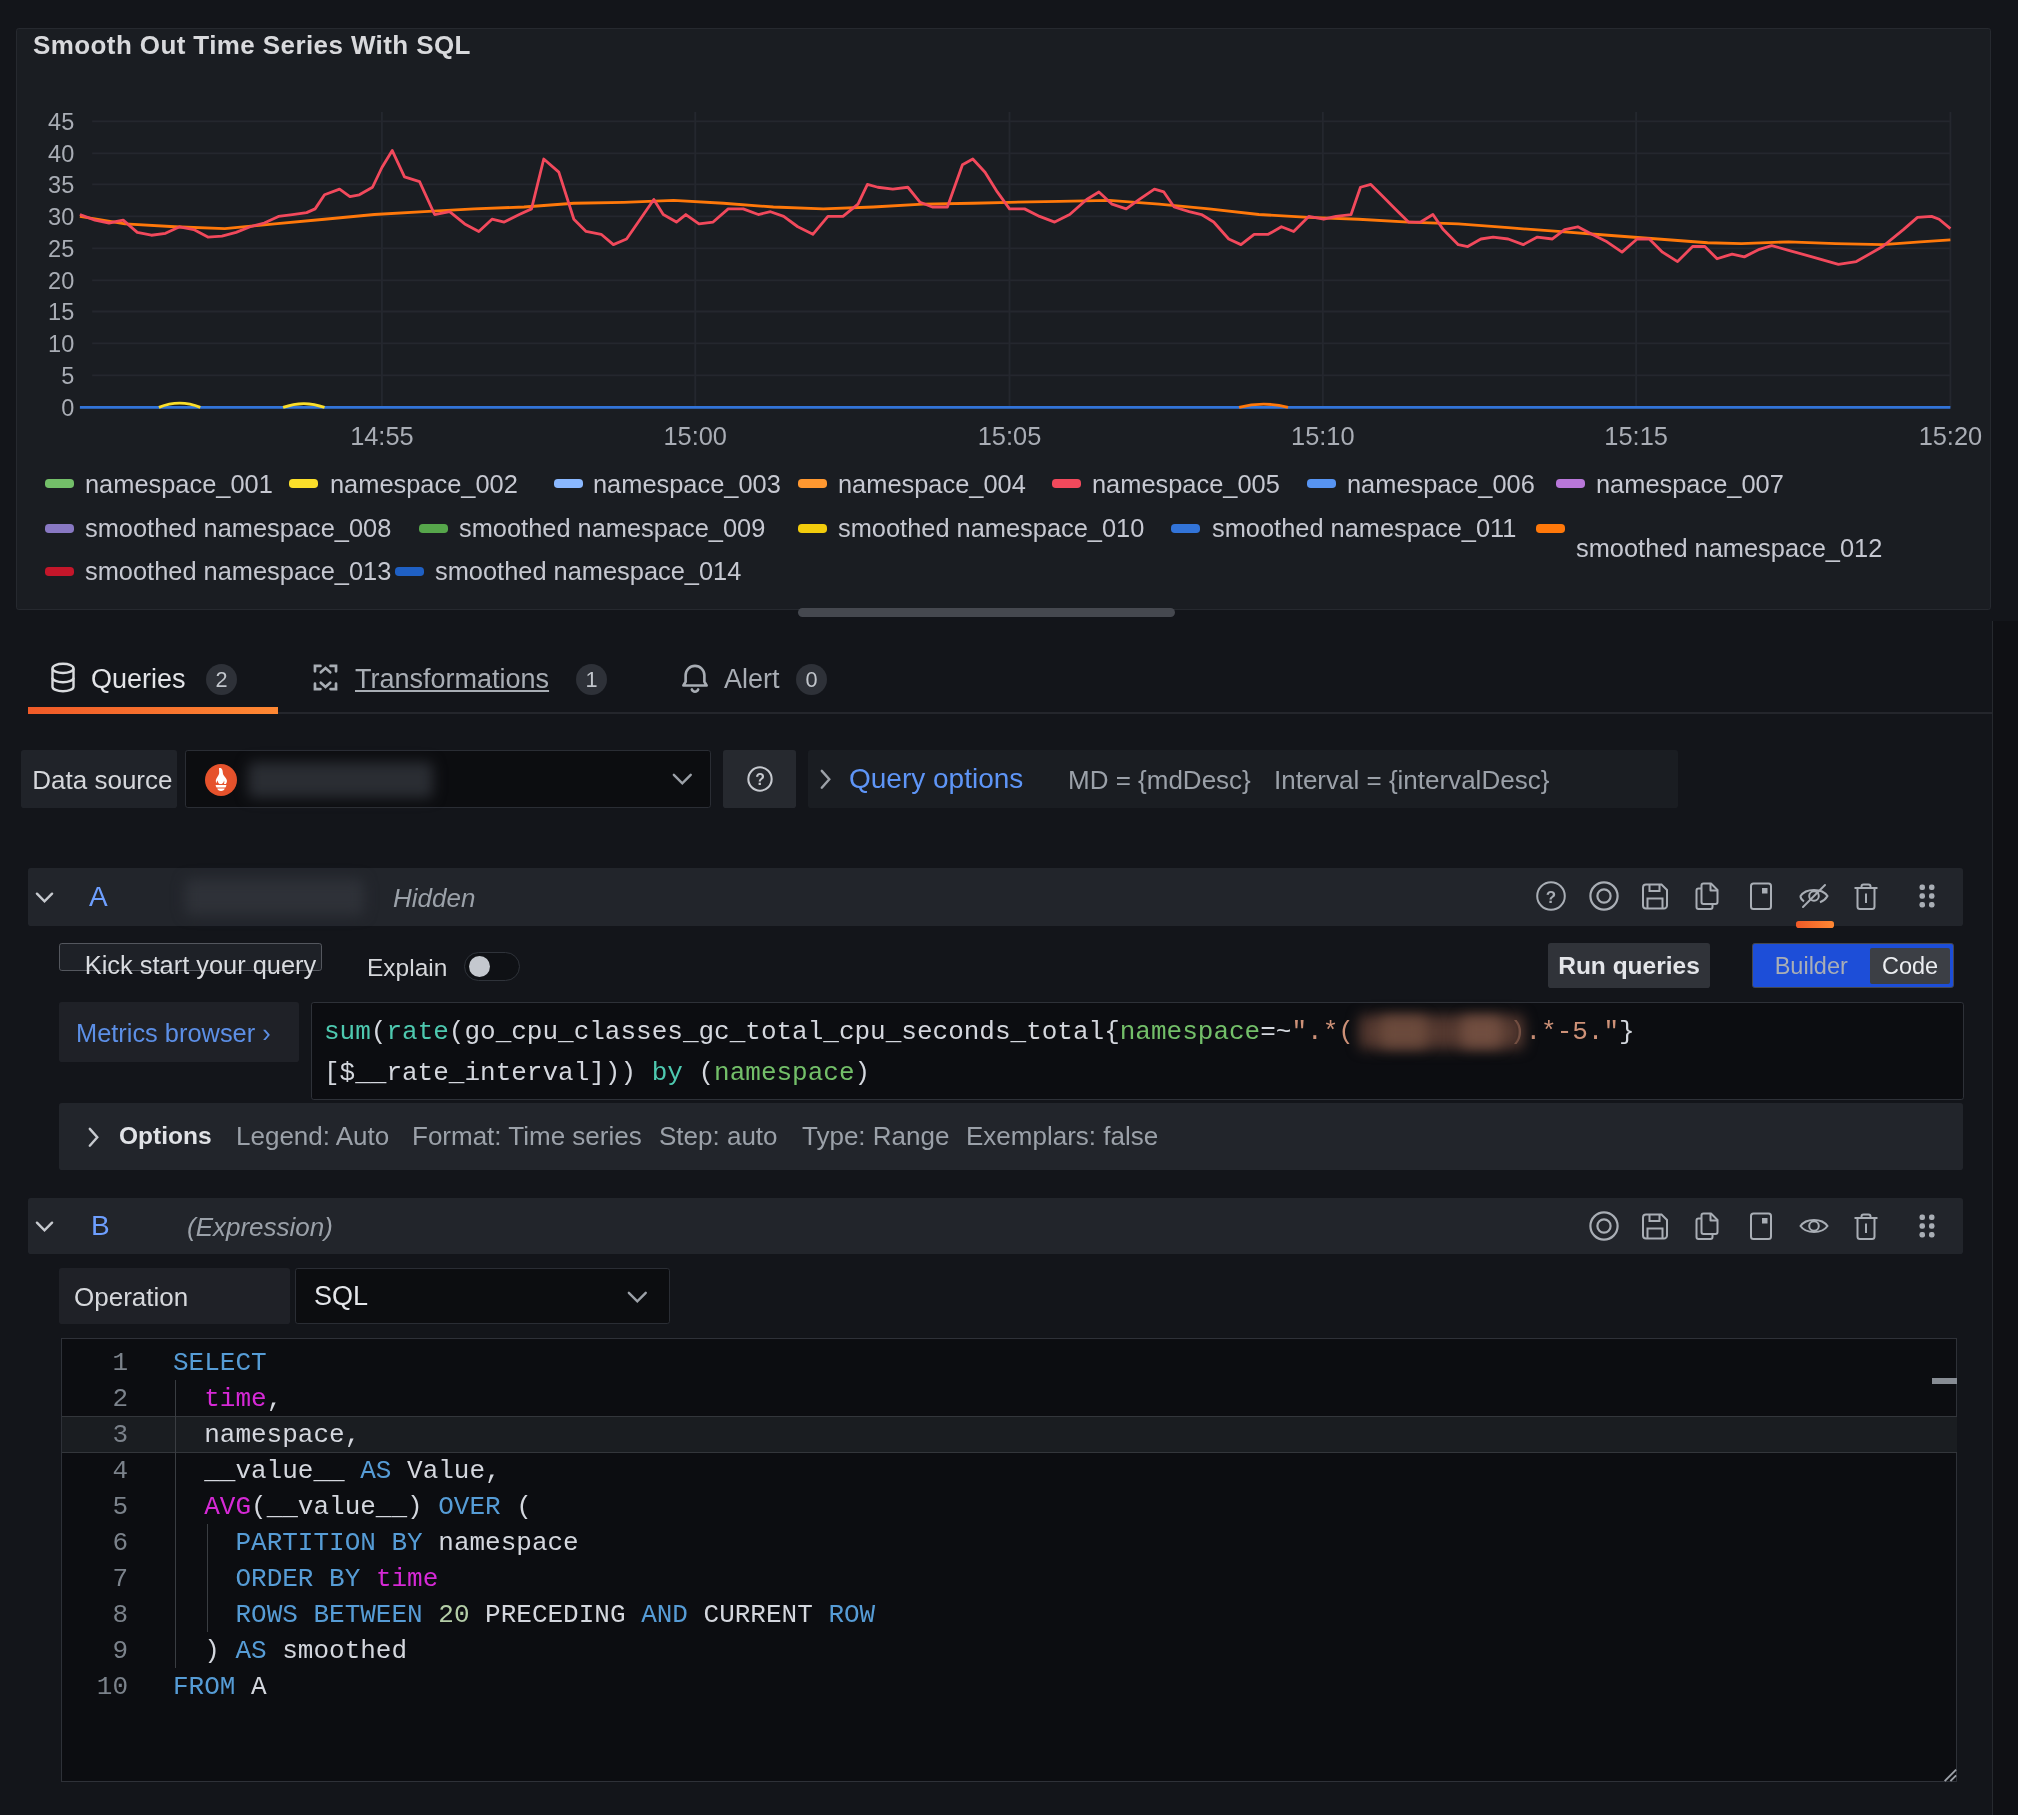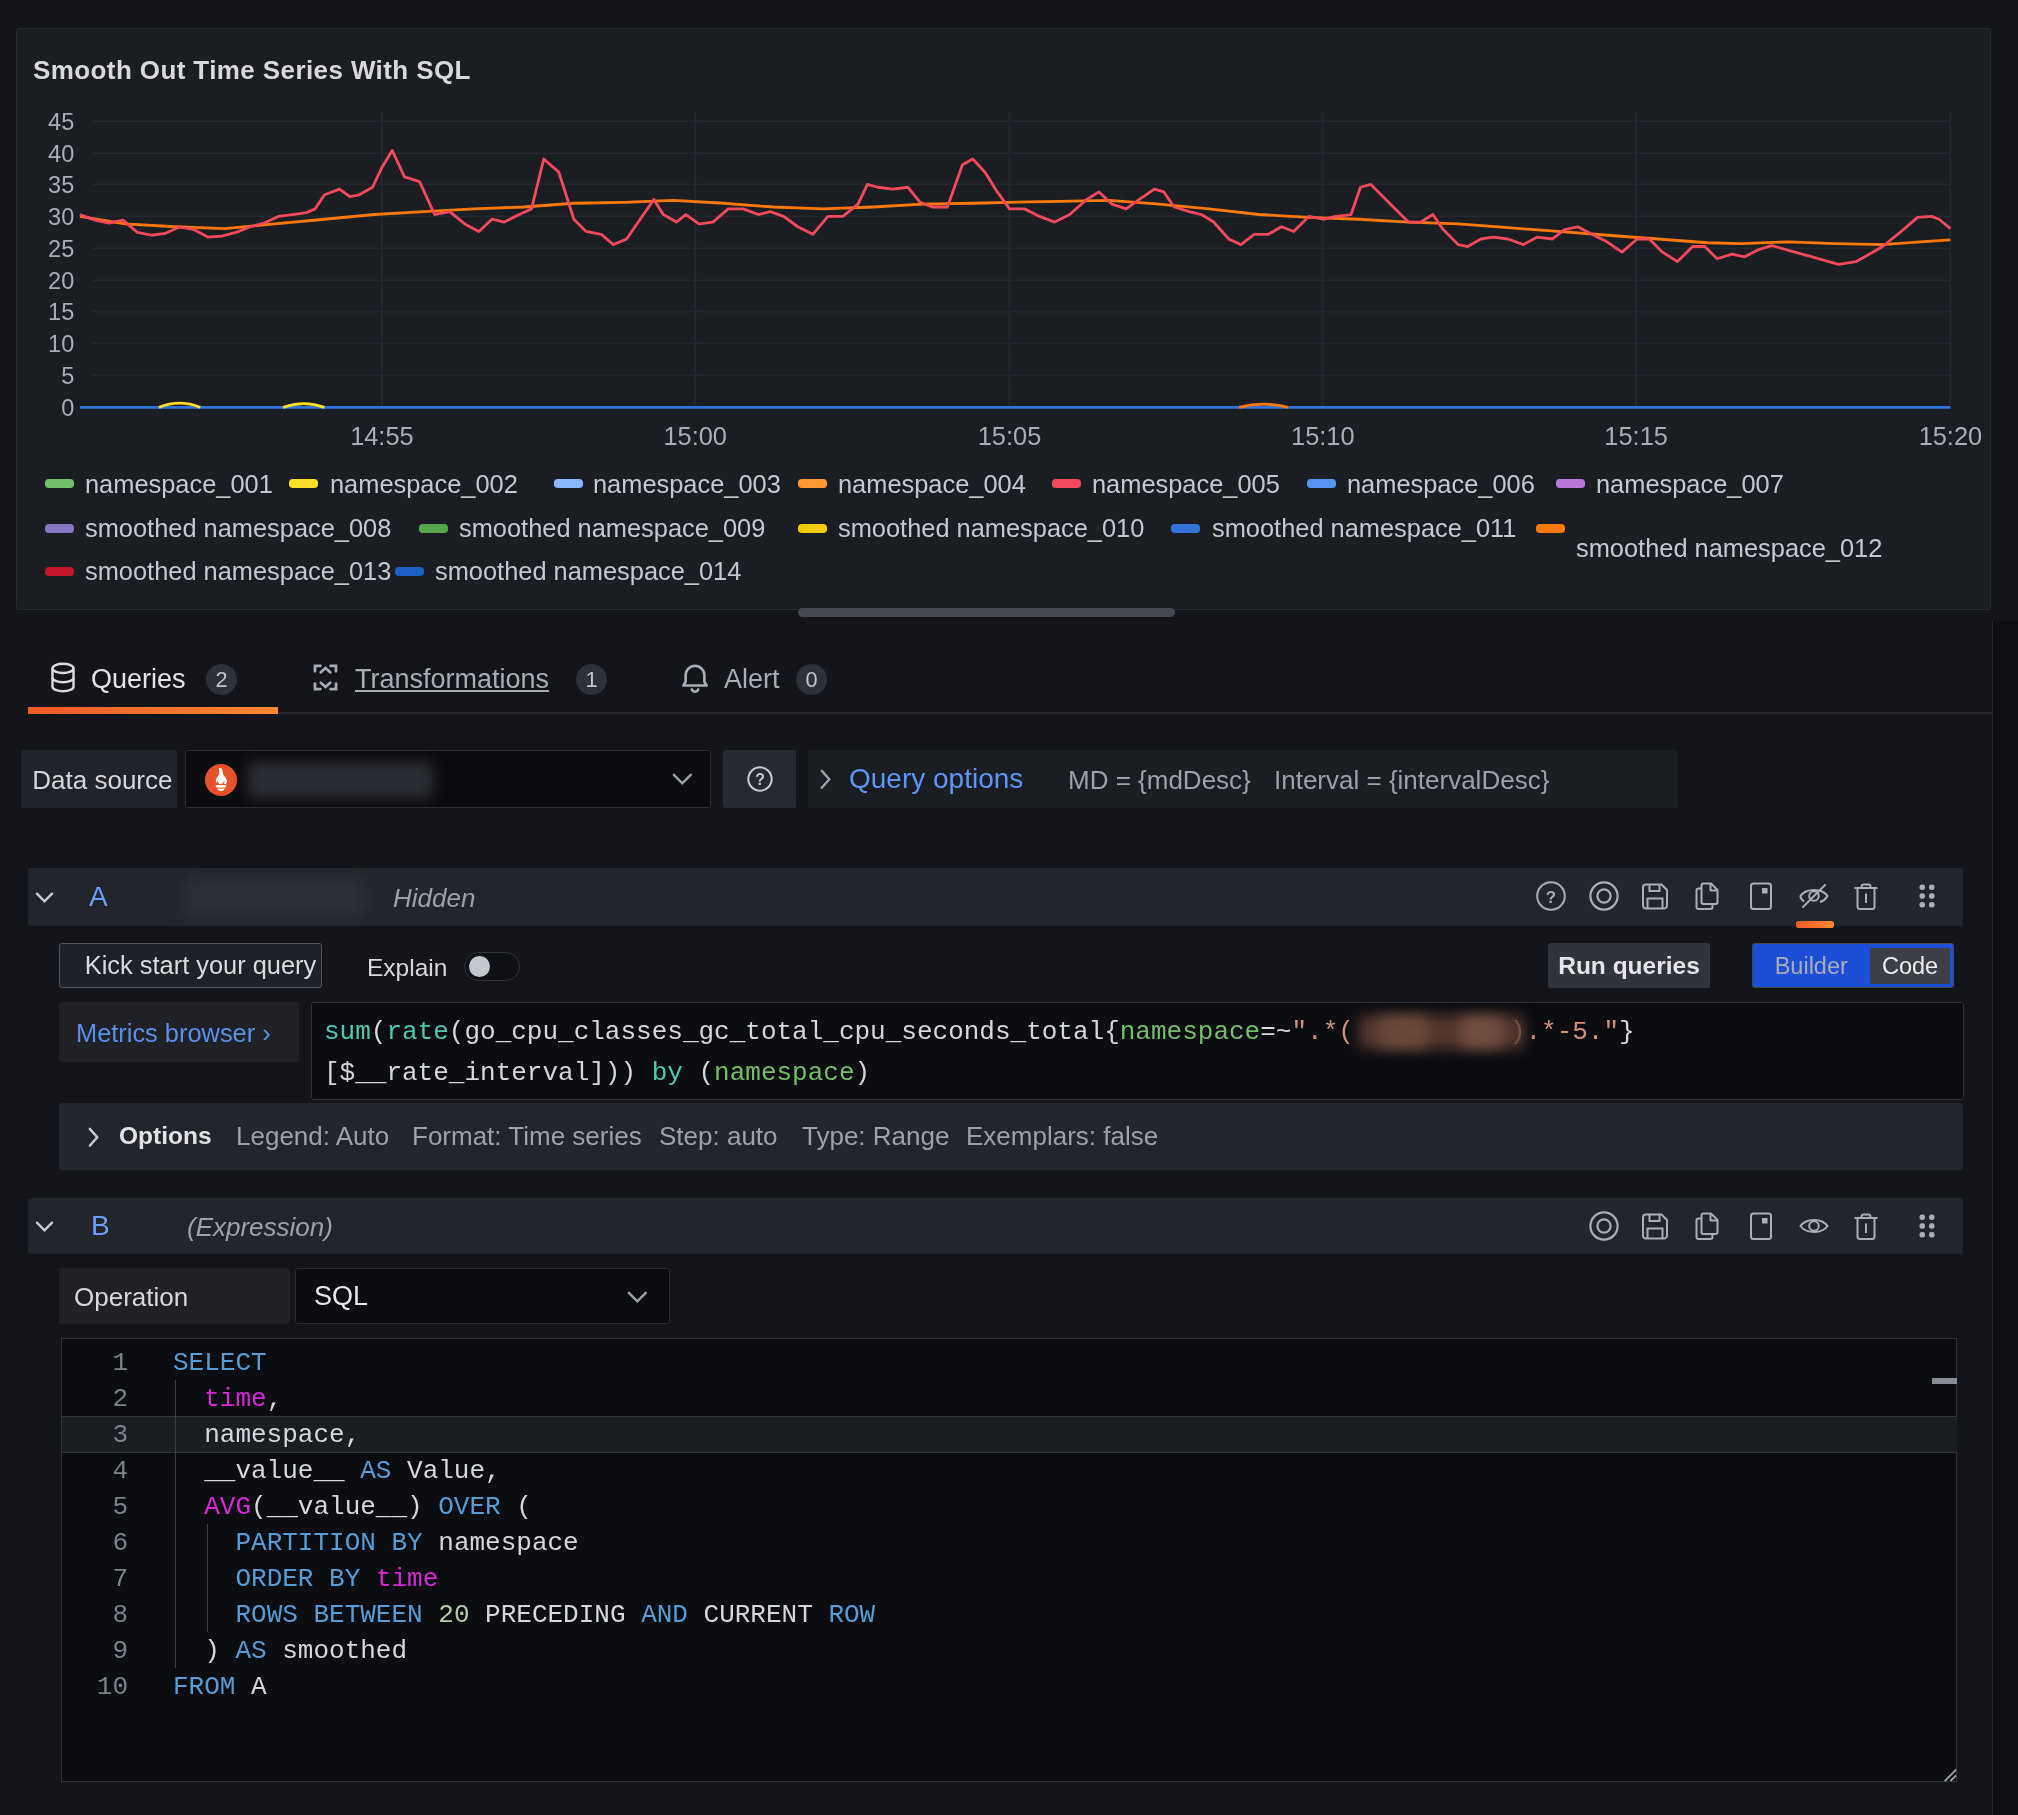--- a/index.html
+++ b/index.html
@@ -8,21 +8,21 @@
   .abs { position:absolute; }
   .mono { font-family:"Liberation Mono", monospace; }
   .blur { filter:blur(6.6px); border-radius:5.6px; }
   .icon { position:absolute; }
   svg text { font-family:"Liberation Sans", sans-serif; }
 </style></head>
 <body>
 <div id="page">
 
   <div class="abs" style="left:16px;top:28px;width:1975px;height:582px;background:#1A1D22;border:0.9px solid #26292F;border-radius:2.8px;"></div>
-  <div class="abs" style="left:33px;top:55px;font-size:26px;font-weight:600;color:#D8D9DC;letter-spacing:0.4px;">Smooth Out Time Series With SQL</div>
+  <div class="abs" style="left:33px;top:30px;font-size:26px;font-weight:600;color:#D8D9DC;letter-spacing:0.4px;">Smooth Out Time Series With SQL</div>
 
   <svg class="abs" style="left:0;top:0;" width="2019" height="621" viewBox="0 0 2144 660">
 
     <g stroke="#24272E" stroke-width="2">
       <line x1="97" y1="129" x2="2072" y2="129"></line>
       <line x1="97" y1="163" x2="2072" y2="163"></line>
       <line x1="97" y1="196" x2="2072" y2="196"></line>
       <line x1="97" y1="230" x2="2072" y2="230"></line>
       <line x1="97" y1="264" x2="2072" y2="264"></line>
       <line x1="97" y1="298" x2="2072" y2="298"></line>
@@ -253,21 +253,21 @@
       <use href="#i-eyeslash"></use>
     </svg>
   <svg class="icon" style="left:1850px;top:880px;" width="32" height="32" viewBox="0 0 32 32">
       <use href="#i-trash"></use>
     </svg>
   <svg class="icon" style="left:1911px;top:880px;" width="32" height="32" viewBox="0 0 32 32">
       <use href="#i-grip"></use>
     </svg>
   <div class="abs" style="left:1796px;top:921px;width:38px;height:6.6px;border-radius:2.8px;background:linear-gradient(90deg,#F05A28,#FF8833);"></div>
 
-  <div class="abs" style="left:59px;top:943px;width:263px;height:45px;background:#1E2127;border:0.9px solid #54575E;border-radius:2.8px;text-align:center;padding-left:20px;">
+  <div class="abs" style="left:59px;top:943px;width:263px;height:28px;background:#1E2127;border:0.9px solid #54575E;border-radius:2.8px;text-align:center;padding-left:20px;">
     <span style="font-size:25.4px;color:#D9DBDF;font-weight:500;line-height:43px;">Kick start your query</span>
   </div>
   <div class="abs" style="left:367px;top:954px;font-size:24.5px;color:#D5D7DB;">Explain</div>
   <div class="abs" style="left:464px;top:952px;width:56px;height:29px;border-radius:15px;background:#0F1115;border:0.9px solid #2F333A;">
     <div style="position:absolute;left:3.8px;top:2.8px;width:21.7px;height:21.7px;border-radius:50%;background:#C4C8CE;"></div>
   </div>
   <div class="abs" style="left:1548px;top:943px;width:162px;height:45px;background:#303339;border-radius:2.8px;text-align:center;">
     <span style="font-size:24.5px;color:#E3E5E9;font-weight:700;line-height:45px;">Run queries</span>
   </div>
   <div class="abs" style="left:1752px;top:943px;width:202px;height:45px;background:#1d4ed8;border:0.9px solid #45484F;border-radius:2.8px;">

